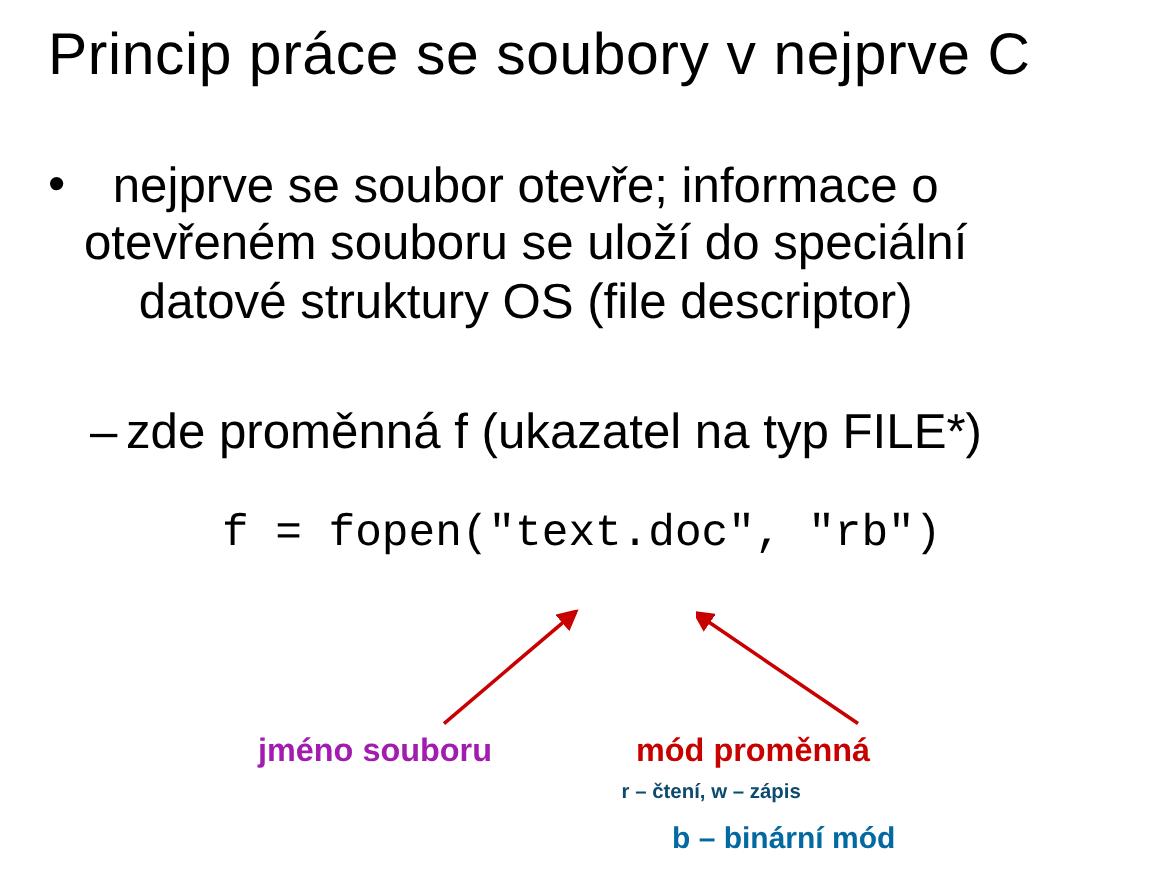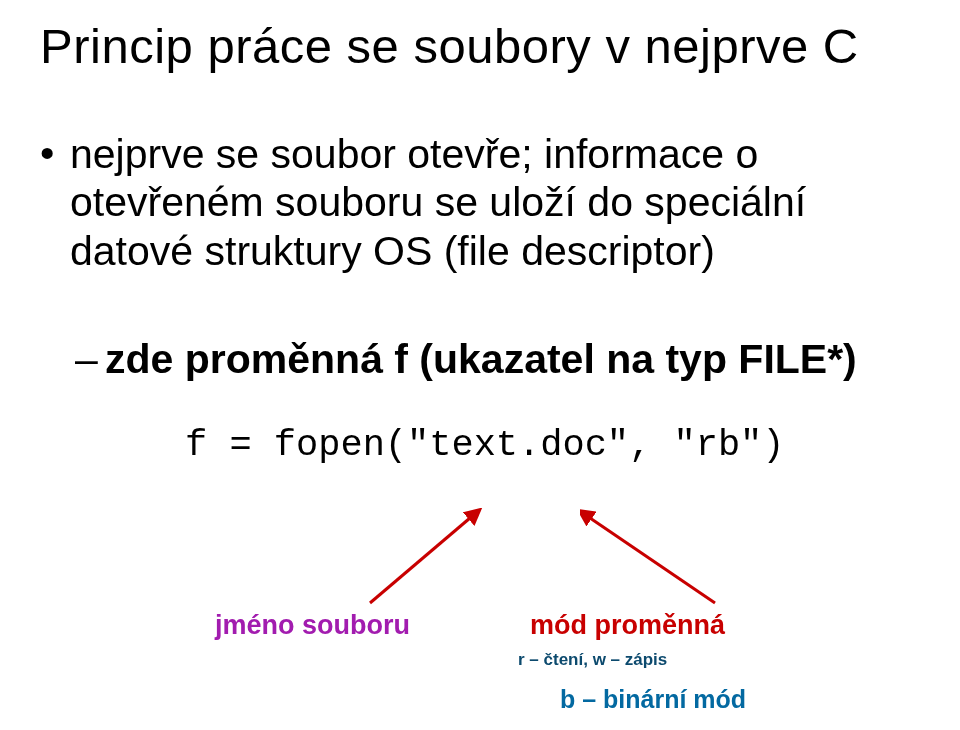--- a/index.html
+++ b/index.html
@@ -24,38 +24,38 @@
       top: 130px;
       left: 40px;
       font-size: 41px;
     }
     .bullet1 .label {
       position: absolute;
       top: 0;
       left: 30px;
       line-height: 1.18;
       white-space: pre;
+      text-align: center;
     }
     .dot { display:inline-block; width:20px; }
     .sub1 {
       position: absolute;
       top: 336px;
       left: 75px;
       font-size: 41px;
     }
     .sub1 .dash {
       display: inline-block;
       width: 30px;
     }
     .sub1 .label {
       position: absolute;
       left: 30px;
       top: 0;
       white-space: nowrap;
-      font-weight: bold;
     }
     .code {
       position: absolute;
       top: 424px;
       left: 165px;
       font-family: Liberation Mono, monospace;
       font-size: 37px;
       white-space: pre;
       margin-left: 20px;
     }

